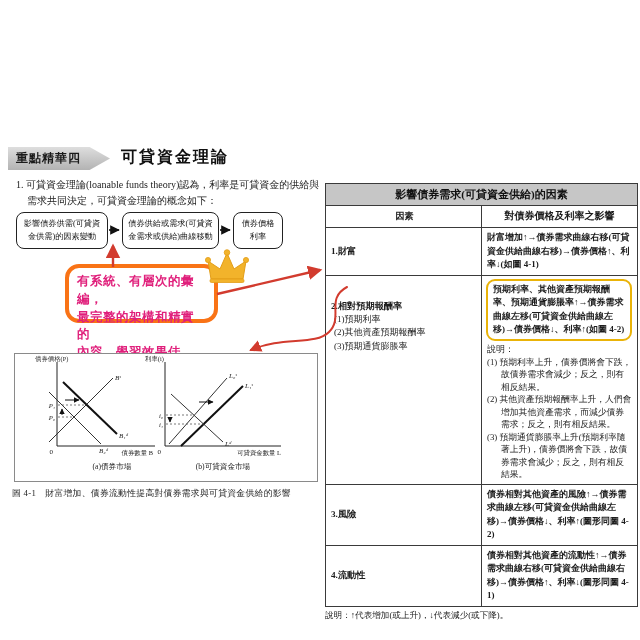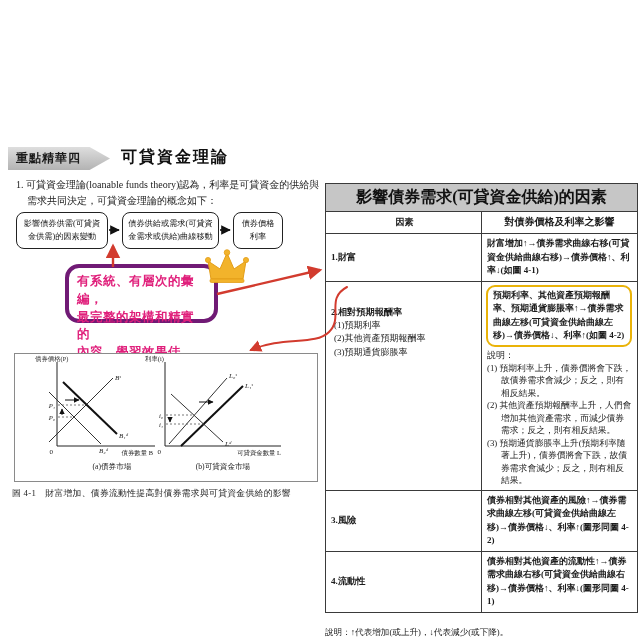--- a/index.html
+++ b/index.html
@@ -24,39 +24,39 @@
   
   .fbox{position:absolute;border:1.3px solid #222;border-radius:8px;background:#fff;
         display:flex;flex-direction:column;align-items:center;justify-content:center;
         font-size:8.2px;line-height:1.5;text-align:center;color:#111;box-sizing:border-box;padding:2px 3px;}
   #fbox1{left:16px;top:212px;width:92px;height:37px;}
   #fbox2{left:122px;top:212px;width:97px;height:37px;}
   #fbox3{left:233px;top:212px;width:50px;height:37px;}
 
   
   .callout{position:absolute;left:65px;top:264px;width:153px;height:59px;
-           border:4px solid #701a75;border-radius:14px;background:#fff;box-sizing:border-box;
+           border:4px solid #f97316;border-radius:14px;background:#fff;box-sizing:border-box;
            padding:5px 8px;font-family:"Liberation Sans",sans-serif;font-weight:bold;
            font-size:12.5px;line-height:1.42;color:#e01f7b;letter-spacing:0.5px;}
 
   
   #tablewrap{position:absolute;left:325px;top:183px;width:313px;}
   .tbl{width:100%;border-collapse:collapse;table-layout:fixed;}
   .tbl th,.tbl td{border:1.2px solid #3a3a3a;vertical-align:top;box-sizing:border-box;}
-  .tbl-title{background:#c6c6c6;text-align:center;font-weight:bold;font-size:16px;padding:3px 0;color:#111;}
+  .tbl-title{background:#c6c6c6;text-align:center;font-weight:bold;font-size:11px;padding:3px 0;color:#111;}
   .colhead{text-align:center;font-weight:bold;font-size:10px;padding:3px 0;background:#fff;}
   .c1{width:88px;font-size:9px;padding:4px 3px 4px 5px;}
   .c2{font-size:9px;padding:3px 5px;line-height:1.5;}
   .factor{font-weight:bold;font-size:9.2px;}
   .fitem{padding-left:13px;text-indent:-10px;line-height:1.55;}
   .effect{font-weight:bold;}
   .hlbox{border:2px solid #eab308;border-radius:9px;padding:2px 5px;margin:0 0 2px -1px;font-weight:bold;}
   .note{padding-left:14px;text-indent:-14px;line-height:1.42;font-size:8.8px;}
   .notelabel{font-size:9px;}
-  .footnote{margin-top:14px;font-size:8.6px;color:#222;}
+  .footnote{margin-top:3px;font-size:8.6px;color:#222;}
 
   
   #figbox{position:absolute;left:14px;top:353px;width:304px;height:129px;border:1.2px solid #8a8a8a;background:#fff;box-sizing:border-box;}
   .caption{position:absolute;left:12px;top:488px;width:330px;font-size:8.8px;color:#222;letter-spacing:0.3px;}
 
   svg text{font-family:"Liberation Serif","DejaVu Serif",serif;fill:#222;}
   .overlay{position:absolute;left:0;top:0;pointer-events:none;}
 </style>
 </head>
 <body>

